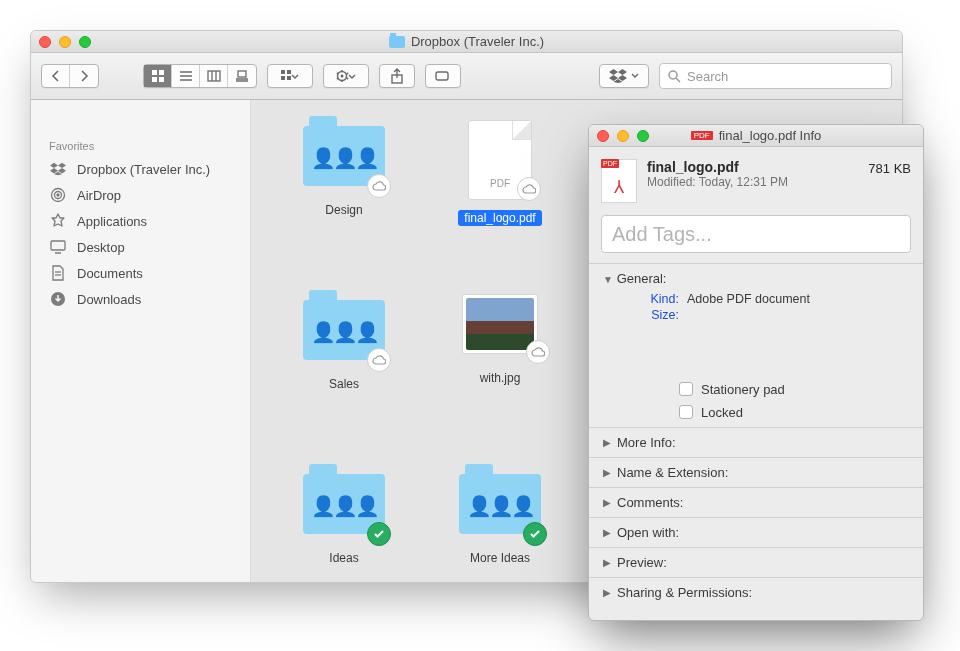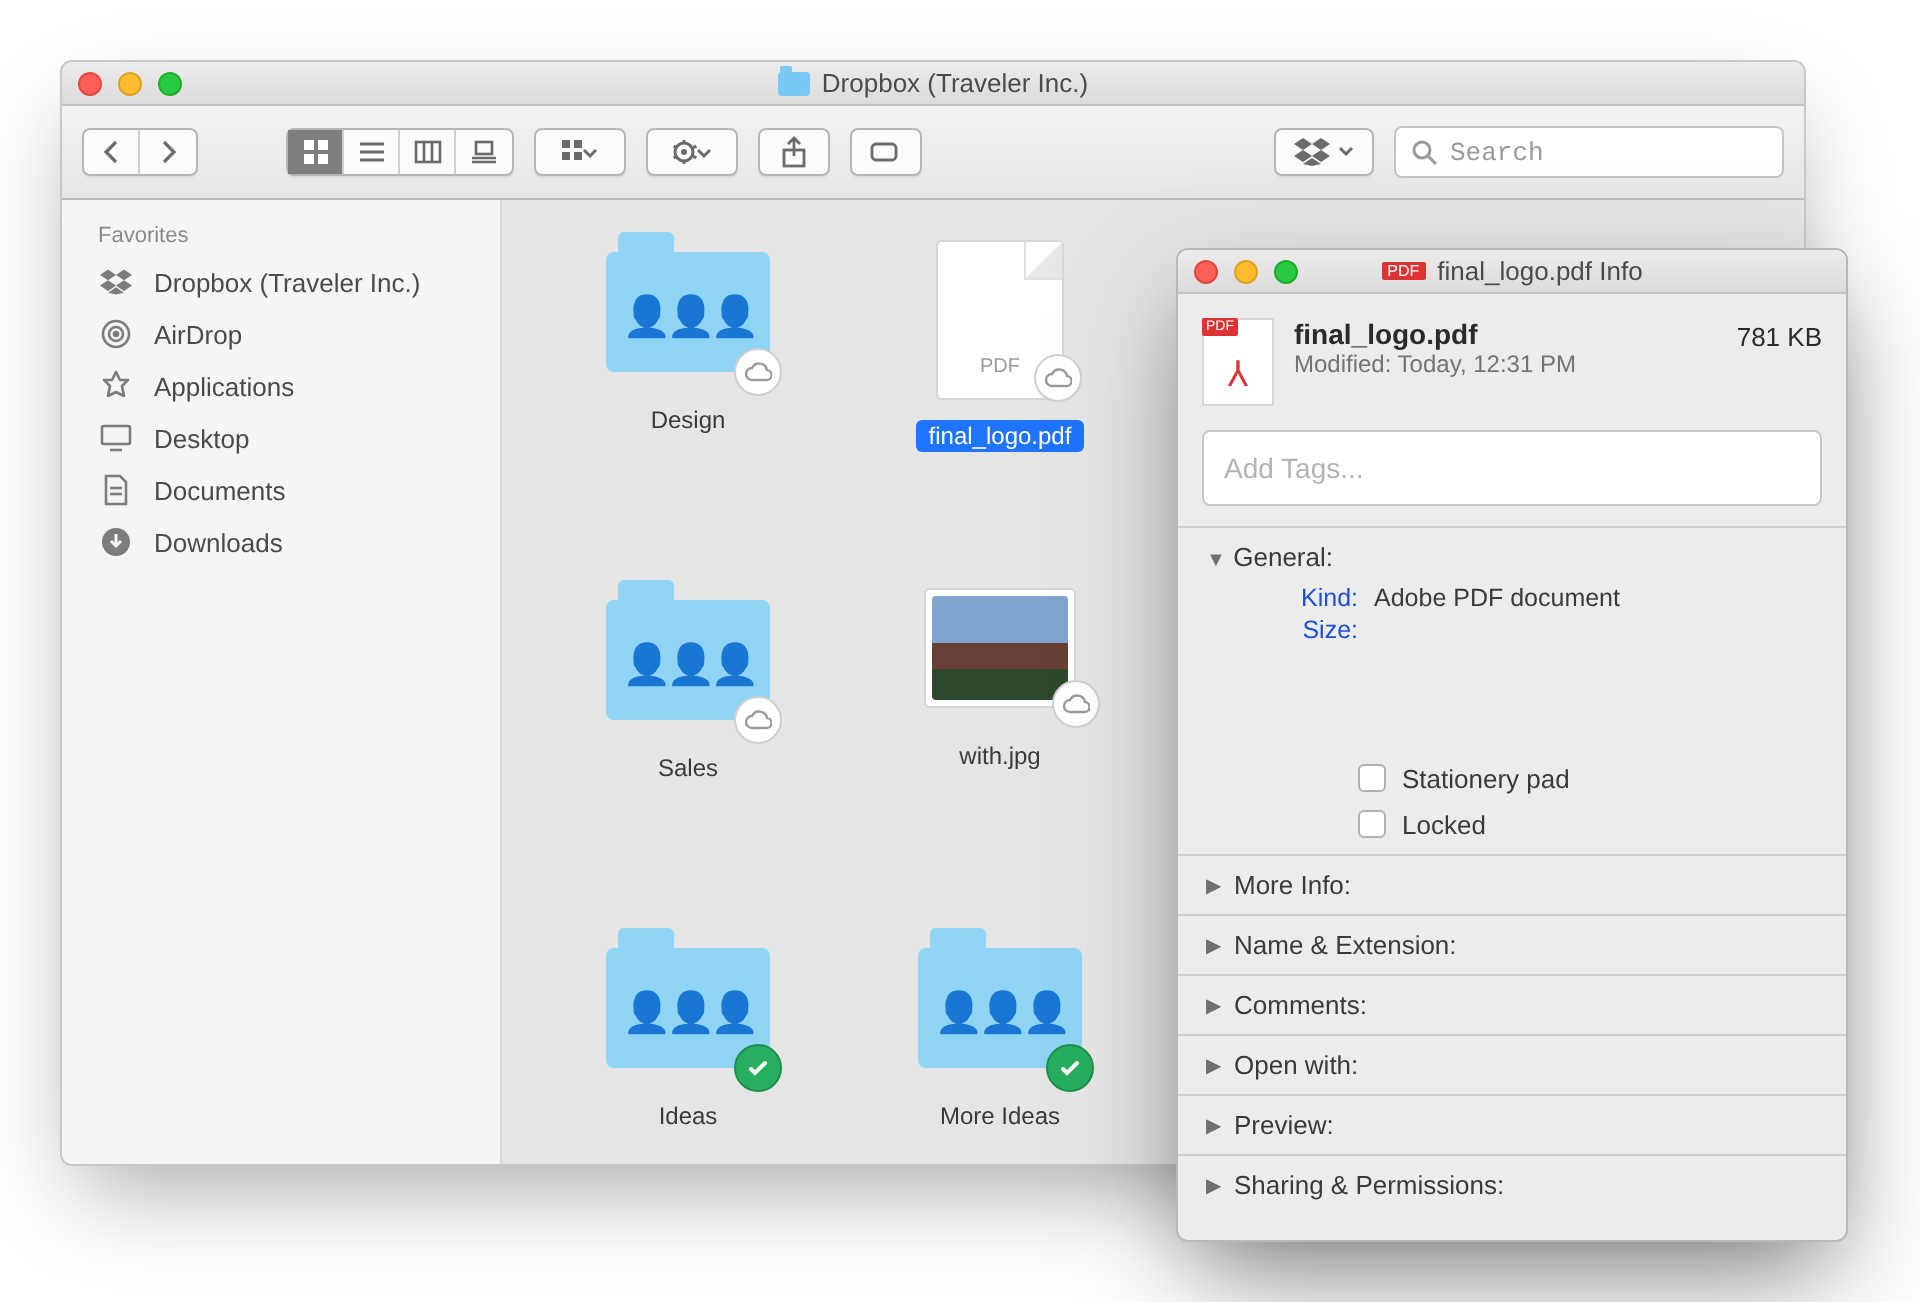--- a/index.html
+++ b/index.html
@@ -70,31 +70,31 @@
   .seg { padding:0; }
   .seg .cell {
     width:28px; height:100%; display:flex;align-items:center;justify-content:center;
     border-right:1px solid #cfcfcf; color:#6b6b6b;
   }
   .seg .cell:last-child{border-right:none;}
   .seg .cell.active{ background:#7e7e7e; color:#fff; }
   .tb-btn{ width:36px; color:#6b6b6b; }
   .spacer{flex:1;}
   .search {
-    width:195px; height:24px; border:1px solid #c4c4c4;
+    width:233px; height:24px; border:1px solid #c4c4c4;
     border-radius:4px; background:#fff; display:flex; align-items:center;
-    padding:12px 8px; color:#9a9a9a; gap:6px;font-family:Liberation Mono, monospace;
+    padding:12px 8px; color:#9a9a9a; gap:6px;
   }
 
   .body { flex:1; display:flex; overflow:hidden; }
   .sidebar {
     width:220px; background:#f6f5f5; border-right:1px solid #d9d9d9;
     padding:10px 0;
   }
-  .sb-header{ font-size:11px; color:#8a8a8a; padding:2px 18px 4px; }
+  .sb-header{ font-size:11px; color:#8a8a8a; padding:2px 18px 4px;margin-top:28px; }
   .sb-item{
     display:flex; align-items:center; gap:10px; padding:4px 18px;
     color:#4a4a4a; font-size:13px;
   }
   .sb-ico{width:18px;height:18px;display:flex;align-items:center;justify-content:center;color:#7c7c7c;}
 
   .files {
     flex:1; padding:20px 18px; display:grid;
     grid-template-columns: repeat(2, 150px);
     grid-auto-rows: 170px;
@@ -146,21 +146,21 @@
     width:36px;height:44px;background:#fff;border:1px solid #d6d6d6;position:relative;
   }
   .pdf-mini::before{content:"PDF";position:absolute;top:-1px;left:-1px;background:#d33;color:#fff;font-size:7px;padding:1px 2px;border-radius:1px;}
   .pdf-mini .a{position:absolute;top:14px;left:0;right:0;text-align:center;color:#d33;font-size:18px;}
   .hdr-txt{flex:1;}
   .hdr-name{font-size:14px;font-weight:600;color:#2a2a2a;}
   .hdr-mod{font-size:12px;color:#737373;}
   .hdr-size{font-size:13px;color:#2a2a2a;padding-top:2px;}
   .tagsbox{
     margin:0 12px 10px;background:#fff;border:1px solid #c8c8c8;border-radius:4px;
-    height:38px;display:flex;align-items:center;padding:0 10px;color:#b4b4b4;font-size:14px;
+    height:38px;display:flex;align-items:center;padding:0 10px;color:#b4b4b4;font-size:20px;
   }
   .section{
     border-top:1px solid #cfcfcf;padding:7px 14px;font-size:13px;color:#3a3a3a;
     display:flex;align-items:center;gap:4px;
   }
   .section.open{align-items:flex-start;flex-direction:column;gap:6px;}
   .disclosure{font-size:10px;color:#6f6f6f;width:10px;display:inline-block;}
   .kv{display:grid;grid-template-columns:46px auto;gap:2px 8px;padding-left:30px;font-size:12.5px;}
   .kv .k{text-align:right;color:#1d4ed8;}
   .chkrow{display:flex;align-items:flex-start;gap:8px;padding-left:76px;font-size:13px;margin-top:2px;}

